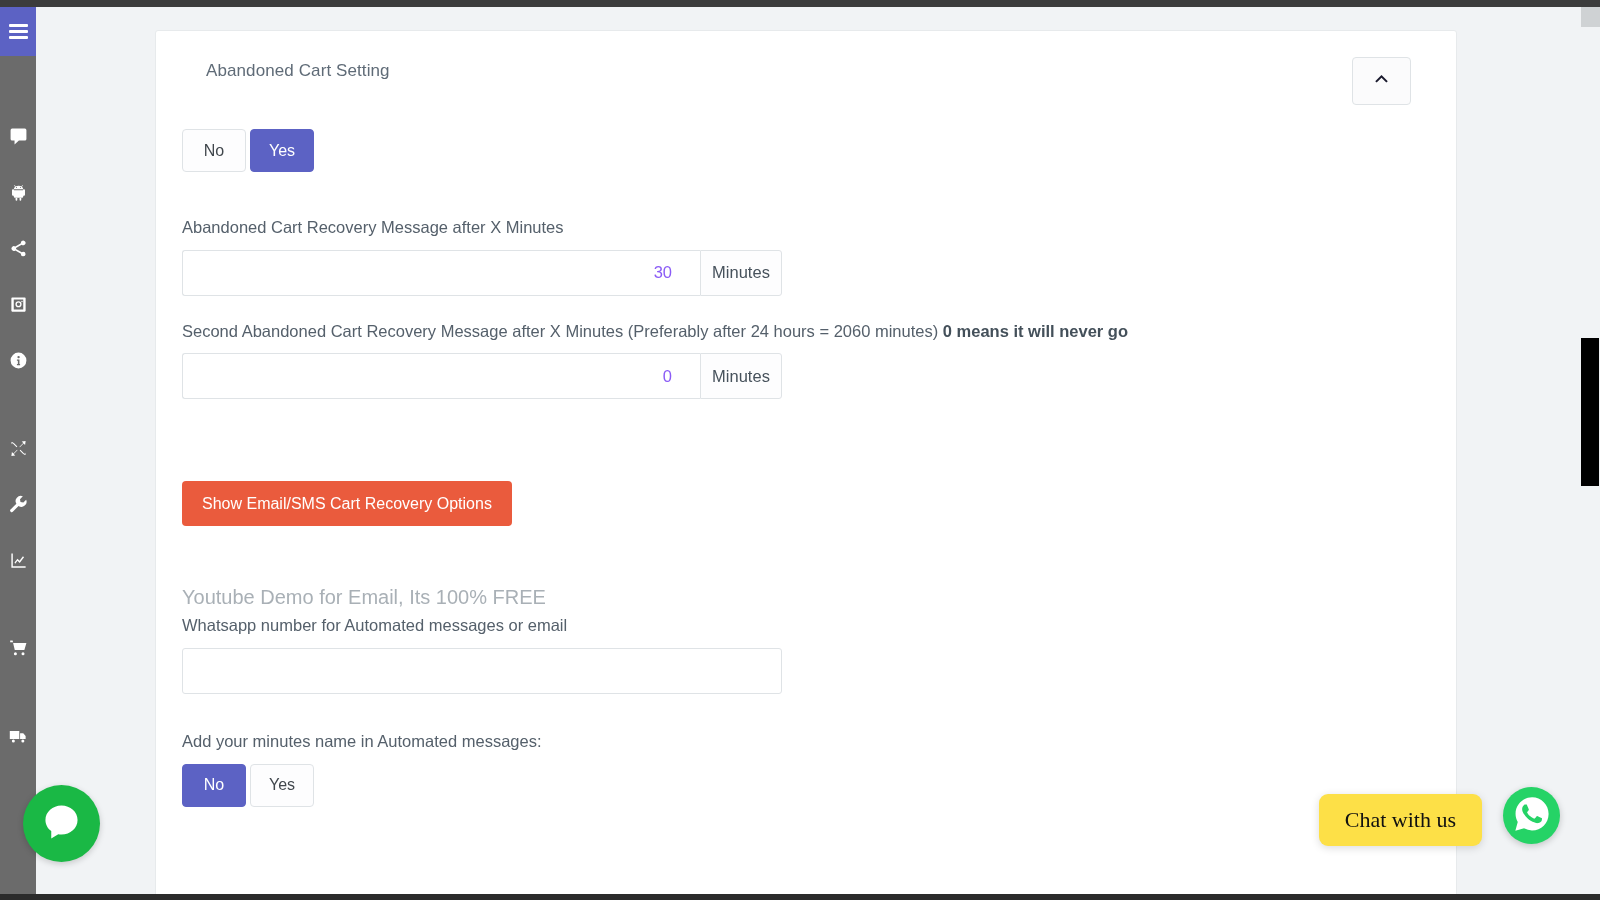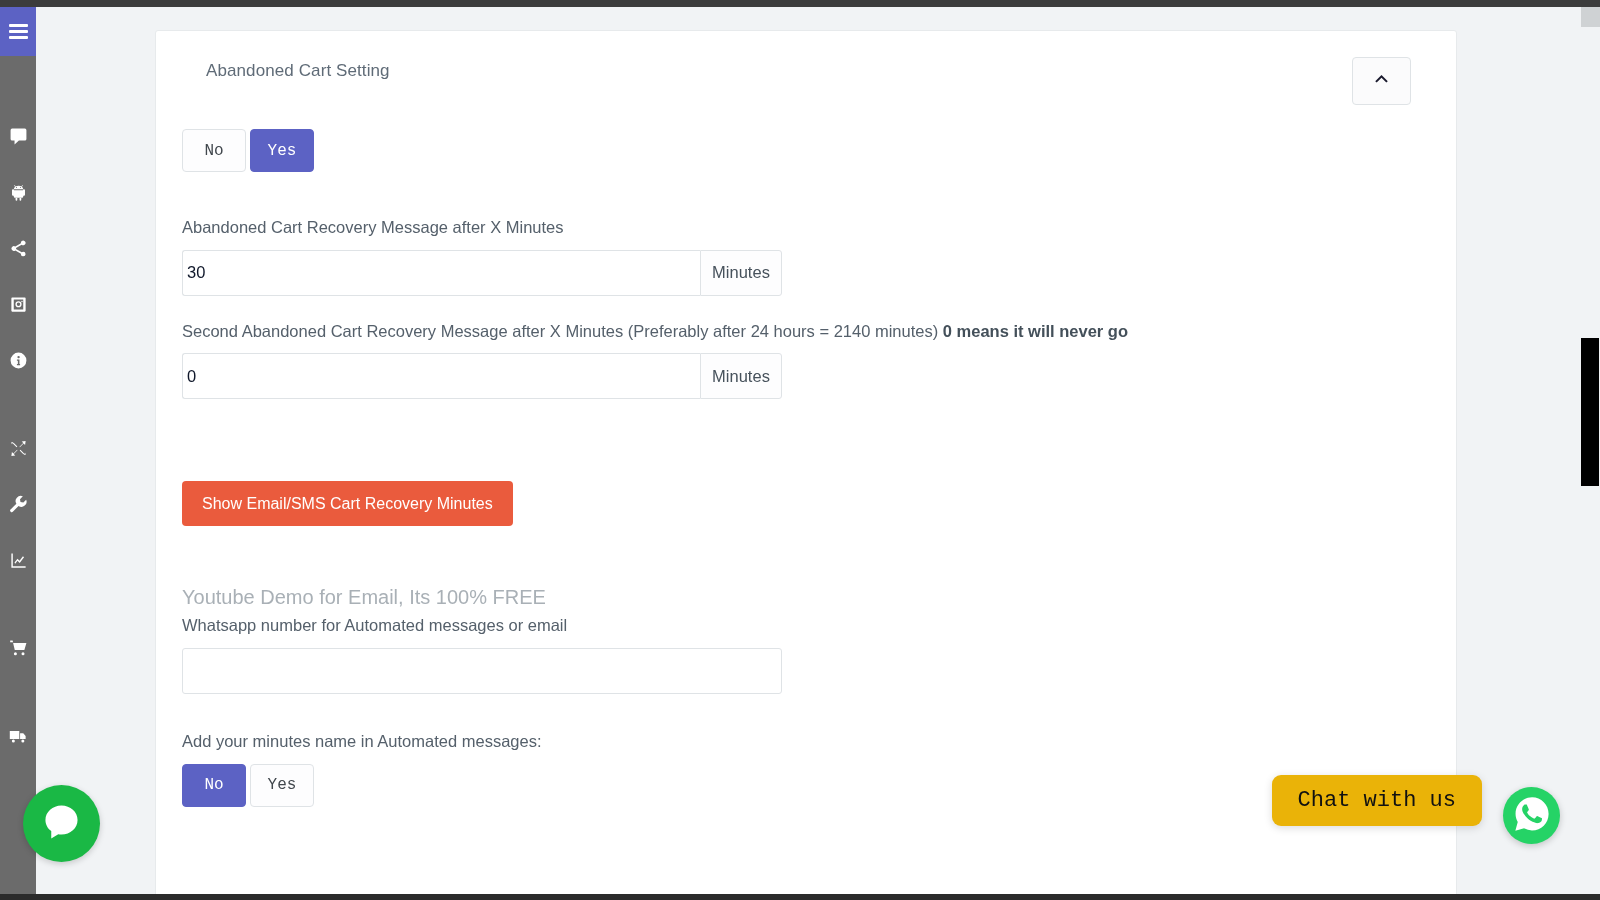--- a/index.html
+++ b/index.html
@@ -80,39 +80,39 @@
   .field-label {
     font-size: 16.5px; color: #55606b; font-weight: 400;
     line-height: 1.62; margin-bottom: 9px;
   }
   .field-label b { font-weight: 700; color: #44505a; }
 
   .btn-group { display: flex; gap: 4px; margin-bottom: 42px; }
   .toggle-btn {
     min-width: 64px; height: 43px;
     padding: 0 4px;
-    font-size: 16px; font-family: Liberation Mono, monospace;
+    font-size: 16px; font-family: Liberation Sans, sans-serif;
     border-radius: 4px;
     display: flex; align-items: center; justify-content: center;
     cursor: pointer; border: 1px solid #dfe3e6;
     background: #fdfdfe; color: #41474d;
   }
   .toggle-btn.active {
     background: #5c62c4; border-color: #5c62c4; color: #ffffff;
   }
 
   .input-row { display: flex; margin-bottom: 22px; width: 600px; }
   .text-input {
     flex: 1; height: 46px;
     border: 1px solid #dfe3e6; border-right: none;
     border-radius: 3px 0 0 3px;
-    font-size: 16.5px; color: #0f172a;
-    padding: 0 4px;
+    font-size: 16.5px; color: #8b5cf6;
+    padding: 0 28px;
     font-family: "Liberation Sans", sans-serif;
-    background: #ffffff; outline: none;
+    background: #ffffff; outline: none; text-align: right;
   }
   .input-addon {
     width: 82px; height: 46px;
     border: 1px solid #dfe3e6;
     border-radius: 0 3px 3px 0;
     background: #fdfdfe;
     display: flex; align-items: center; justify-content: center;
     font-size: 16.5px; color: #47525c;
   }
 
@@ -149,24 +149,24 @@
     width: 77px; height: 77px; border-radius: 50%;
     background: #1ab845;
     display: flex; align-items: center; justify-content: center;
     cursor: pointer; z-index: 60;
     box-shadow: 0 2px 6px rgba(0,0,0,.18);
   }
   .chat-bubble-btn svg { width: 41px; height: 41px; fill: #ffffff; }
 
   
   .chat-with-us {
-    position: absolute; right: 118px; bottom: 74px;
-    background: #eab308; border-radius: 9px;
+    position: absolute; right: 118px; bottom: 54px;
+    background: #fde047; border-radius: 9px;
     padding: 13px 26px;
-    font-family: Liberation Mono, monospace;
+    font-family: Liberation Serif, serif;
     font-size: 22px; color: #111111;
     box-shadow: 0 2px 9px rgba(0,0,0,.14);
     cursor: pointer; z-index: 60; white-space: nowrap;
   }
   .whatsapp-fab {
     position: absolute; right: 40px; bottom: 56px;
     width: 57px; height: 57px; border-radius: 50%;
     background: #25d366;
     display: flex; align-items: center; justify-content: center;
     cursor: pointer; z-index: 60;
@@ -327,30 +327,30 @@
 
     
     <div class="field-label">Abandoned Cart Recovery Message after X Minutes</div>
     <div class="input-row">
       <input class="text-input" type="text" value="30" style="">
       <div class="input-addon">Minutes</div>
     </div>
 
     
     <div class="field-label">
-      <span>Second Abandoned Cart Recovery Message after X Minutes (Preferably after 24 hours = 2140 minutes) </span><b>0 means it will never go</b>
+      <span>Second Abandoned Cart Recovery Message after X Minutes (Preferably after 24 hours = 2060 minutes) </span><b>0 means it will never go</b>
     </div>
     <div class="input-row">
       <input class="text-input" type="text" value="0" style="">
       <div class="input-addon">Minutes</div>
     </div>
 
     <div class="spacer-lg"></div>
 
-    <button class="orange-btn">Show Email/SMS Cart Recovery Minutes</button>
+    <button class="orange-btn">Show Email/SMS Cart Recovery Options</button>
 
     <div class="spacer-lg"></div>
 
     <a class="muted-link">Youtube Demo for Email, Its 100% FREE</a>
 
     <div class="field-label">Whatsapp number for Automated messages or email</div>
     <input class="plain-input" type="text" placeholder="" style="">
 
     <div class="spacer-md"></div>
 

